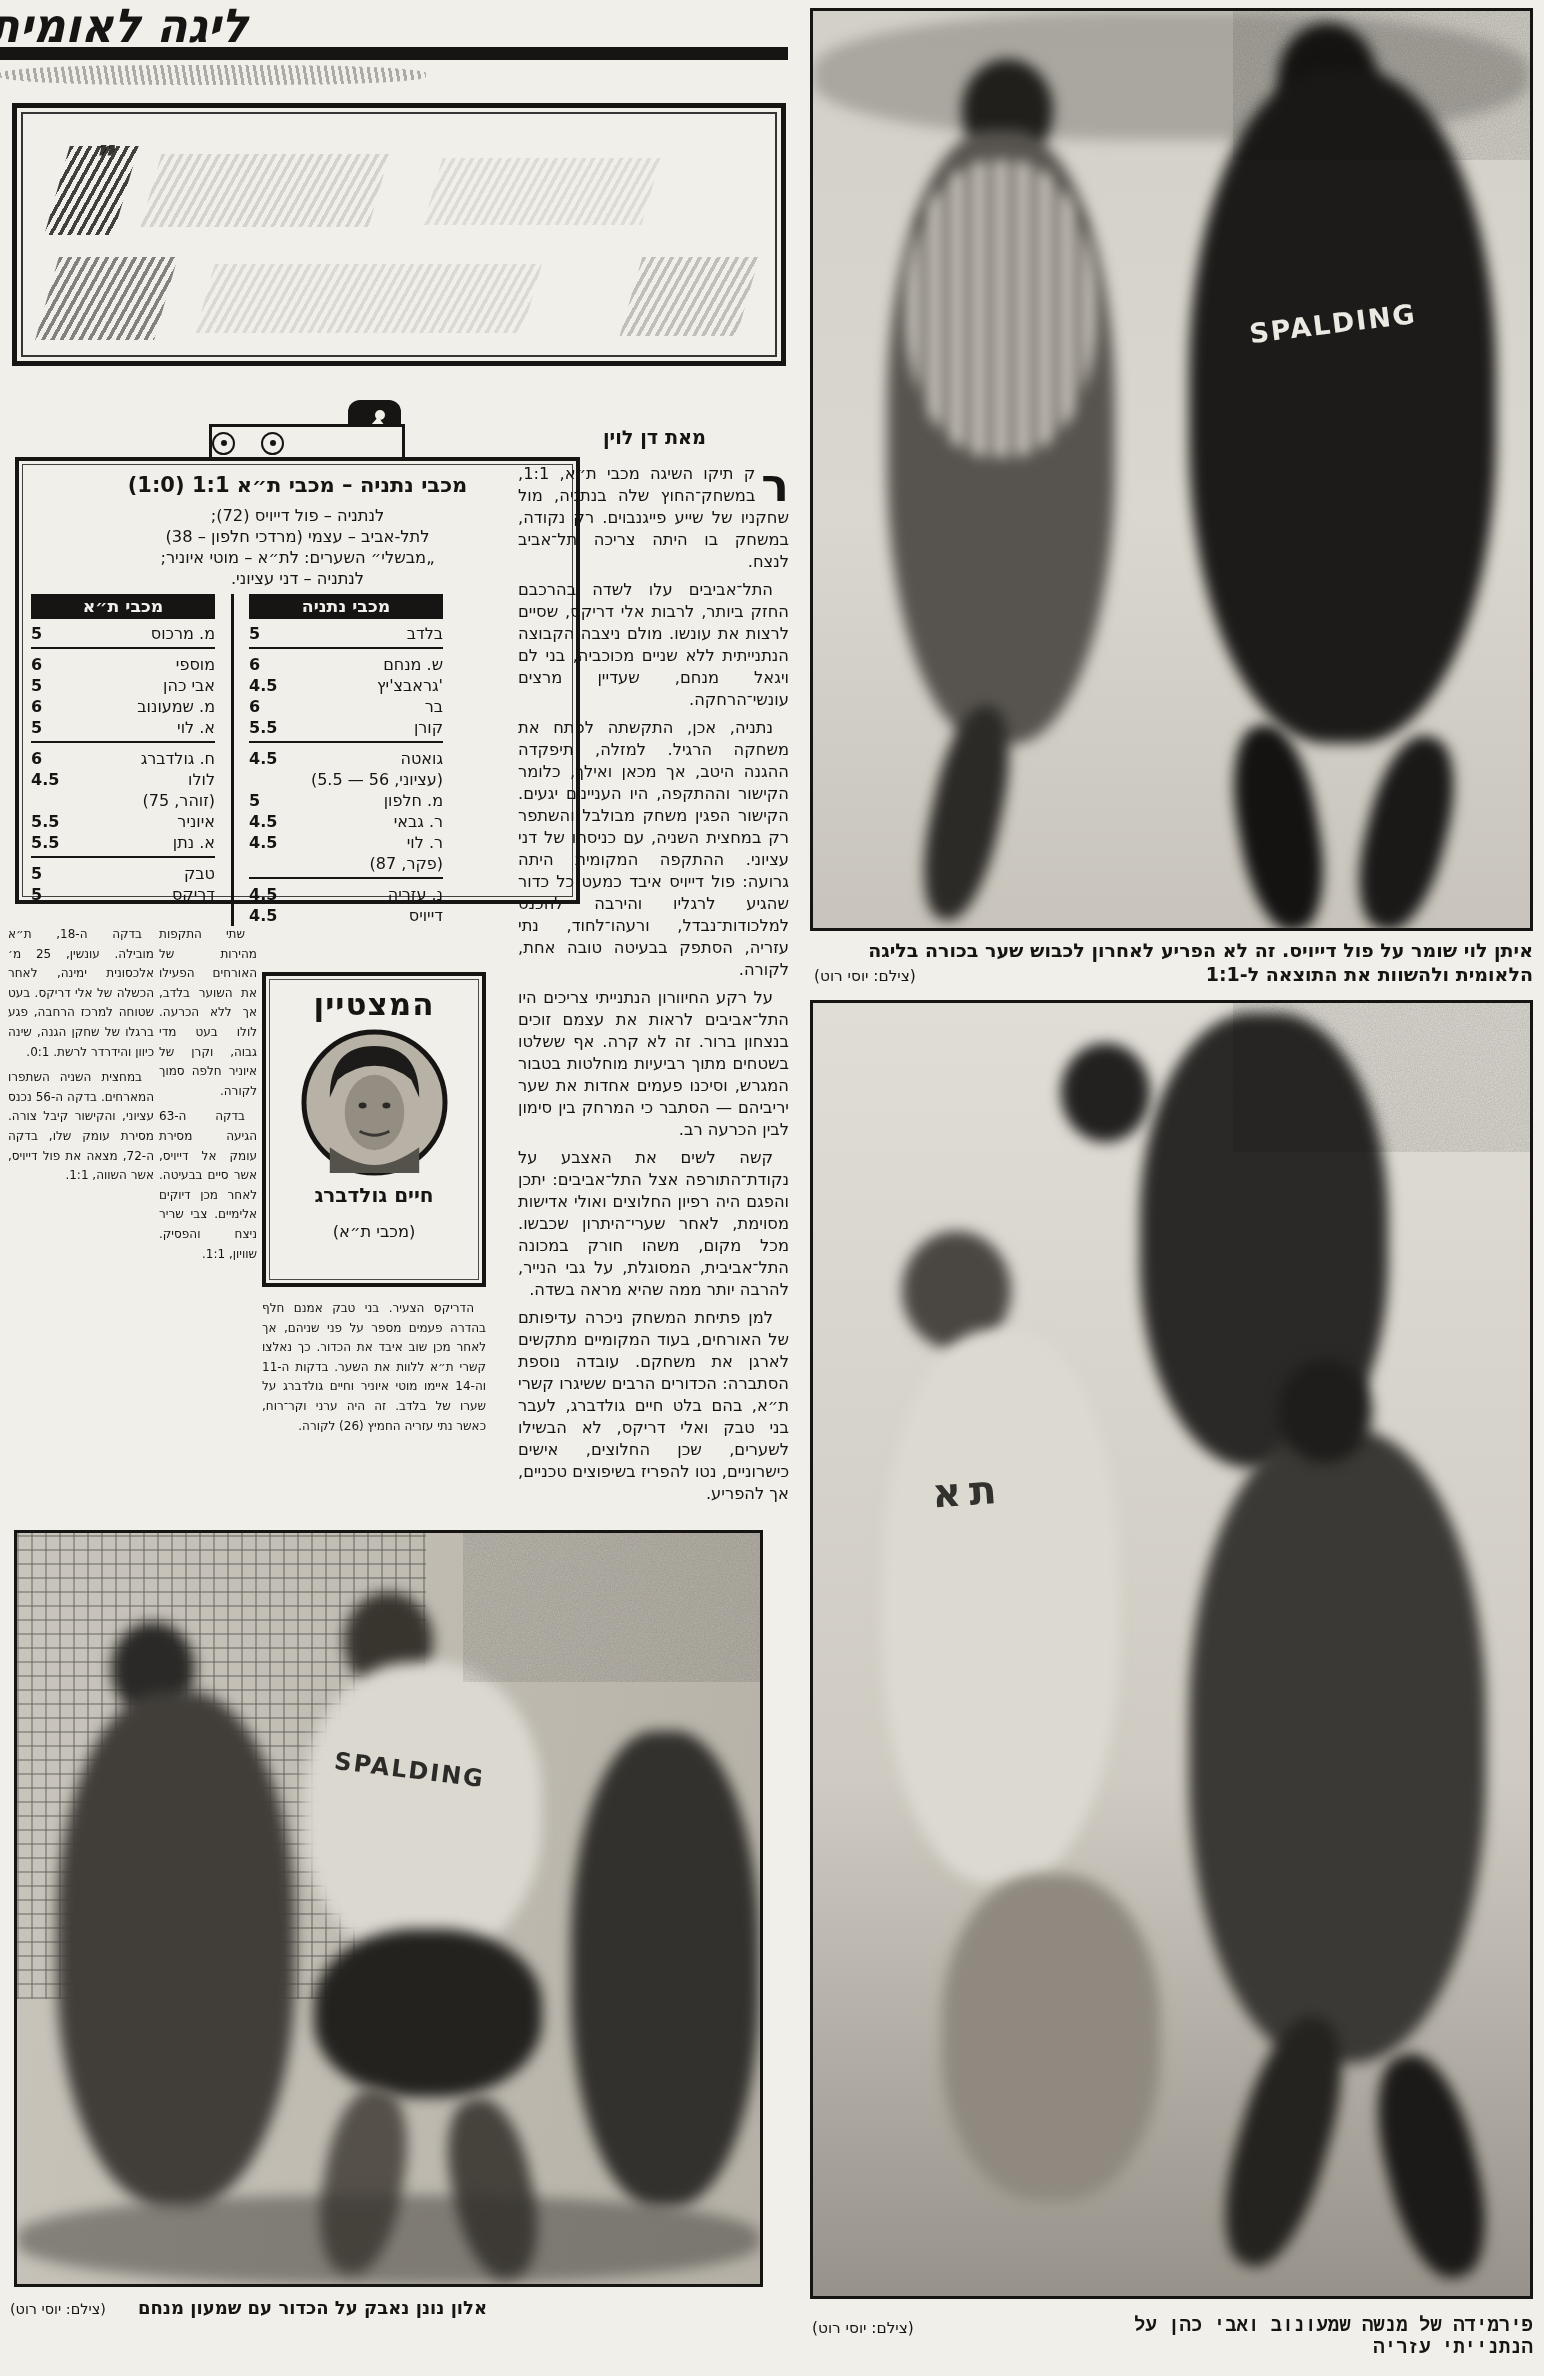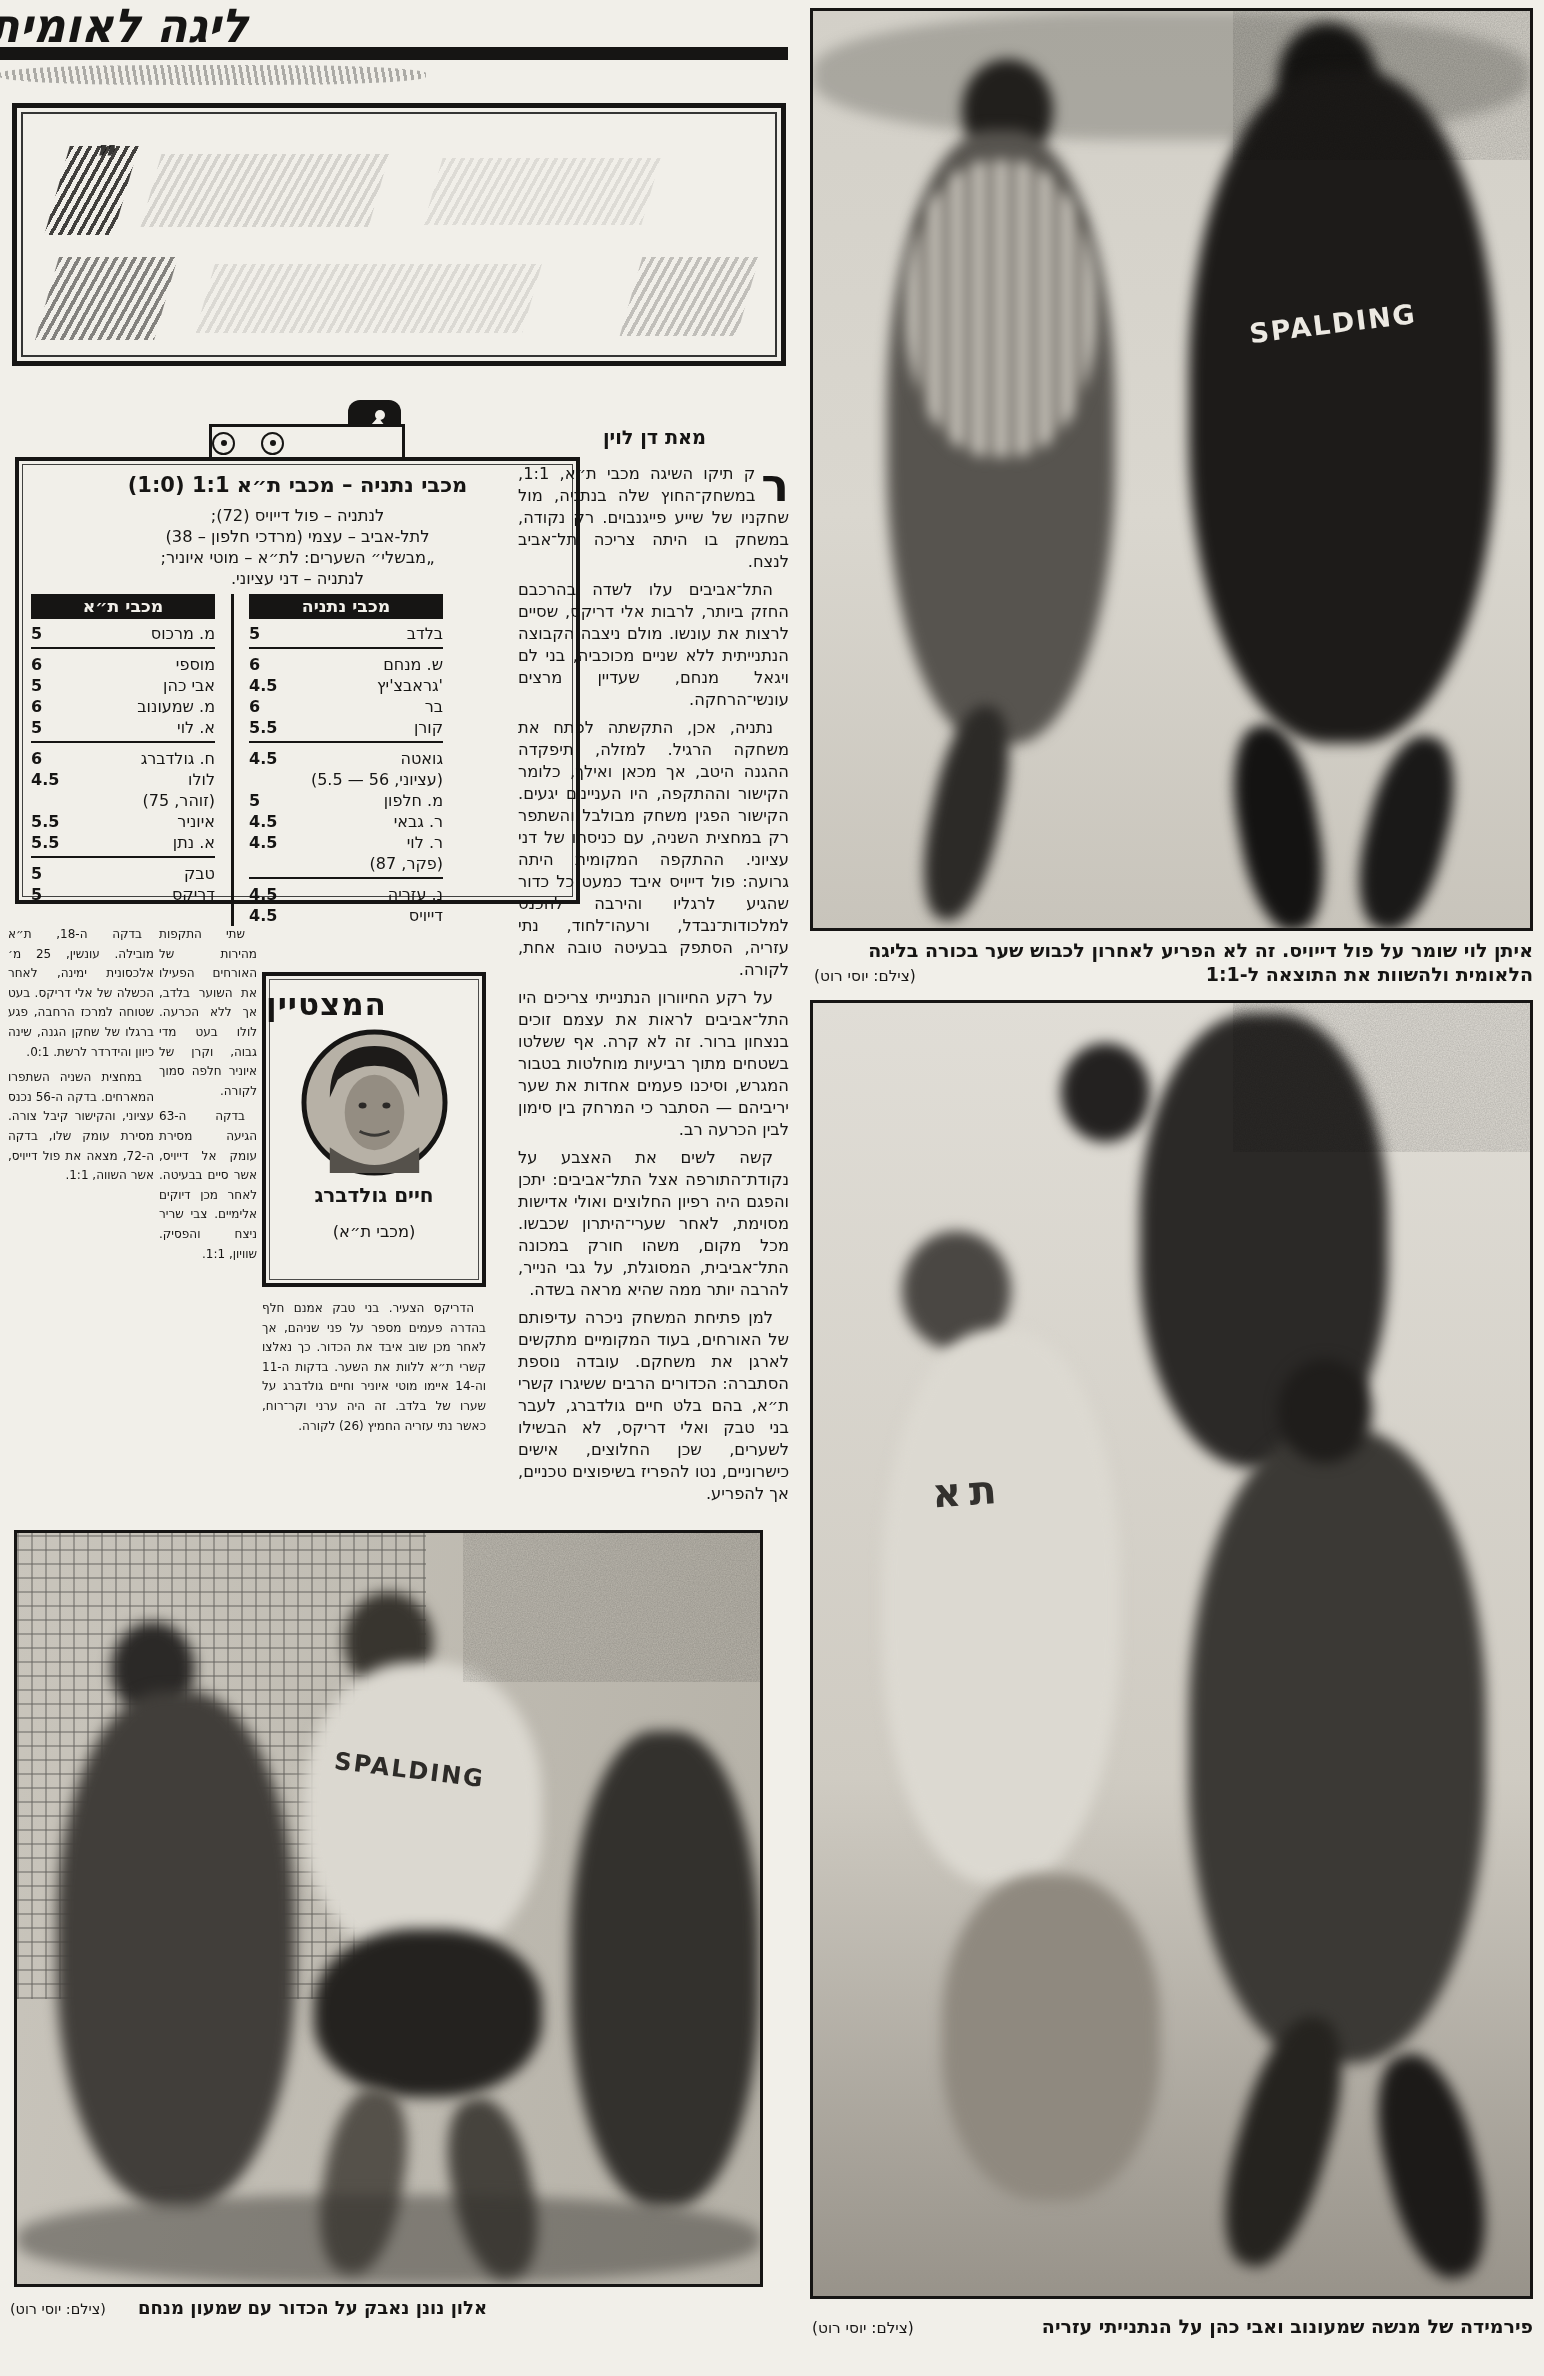--- a/index.html
+++ b/index.html
@@ -57,21 +57,21 @@
   .dropcap{float:right;font-size:46px;line-height:40px;font-weight:800;margin-left:6px;margin-top:2px;}
   .narrow{overflow:hidden;}
   .narrow p{font-size:12px;line-height:19.6px;text-indent:12px;}
   .cola{left:8px;top:925px;width:146px;height:594px;}
   .colb{left:159px;top:925px;width:98px;height:594px;}
   .colc{left:262px;top:1299px;width:224px;height:224px;}
 
   
   .star{left:262px;top:972px;width:224px;height:315px;border:4px solid var(--ink);background:var(--paper);}
   .star::after{content:"";position:absolute;inset:3px;border:1.5px solid rgba(20,20,20,.75);}
-  .star-title{margin-top:10px;text-align:left;font-size:31px;font-weight:800;letter-spacing:1px;}
+  .star-title{margin-top:10px;text-align:center;font-size:31px;font-weight:800;letter-spacing:1px;}
   .portrait{display:block;margin:6px auto 0;}
   .star-name{text-align:center;font-size:20px;font-weight:800;margin-top:6px;}
   .star-team{text-align:center;font-size:16.3px;margin-top:15px;}
 
   
   .photo{border:3px solid var(--ink);overflow:hidden;}
   .photo1{left:810px;top:8px;width:723px;height:923px;
           background:linear-gradient(180deg,#d3d0c8 0%,#dad7cf 55%,#c8c4bb 100%);}
   .photo2{left:810px;top:1000px;width:723px;height:1299px;
           background:linear-gradient(180deg,#e0ddd6 0%,#cfcbc2 60%,#98938a 100%);}
@@ -82,21 +82,21 @@
   .jersey{position:absolute;font-weight:800;letter-spacing:2px;white-space:nowrap;}
   .net{position:absolute;left:0;top:0;width:55%;height:62%;opacity:.55;
        background:repeating-linear-gradient(0deg,rgba(25,25,25,.5) 0 2px,transparent 2px 14px),
                   repeating-linear-gradient(90deg,rgba(25,25,25,.5) 0 2px,transparent 2px 14px);}
 
   .cap{font-weight:800;font-size:19px;}
   .credit{font-size:15.3px;font-weight:400;}
   .cap1l1{left:810px;top:939px;width:723px;text-align:right;}
   .cap1l2{left:810px;top:963px;width:723px;text-align:right;}
   .credit1{left:814px;top:967px;}
-  .cap2{left:1038px;top:2315px;width:495px;text-align:right;}
+  .cap2{left:1038px;top:2315px;width:495px;text-align:right;font-family:Liberation Mono, monospace;}
   .credit2{left:812px;top:2319px;}
   .cap3{left:91px;top:2297px;width:396px;white-space:nowrap;font-size:18px;}
   .credit3{left:10px;top:2301px;font-size:14.4px;}
 </style>
 </head>
 <body>
 
 <svg width="0" height="0" style="position:absolute">
   <filter id="grain">
       <feTurbulence type="fractalNoise" baseFrequency="0.8" numOctaves="2" result="n"></feTurbulence>

